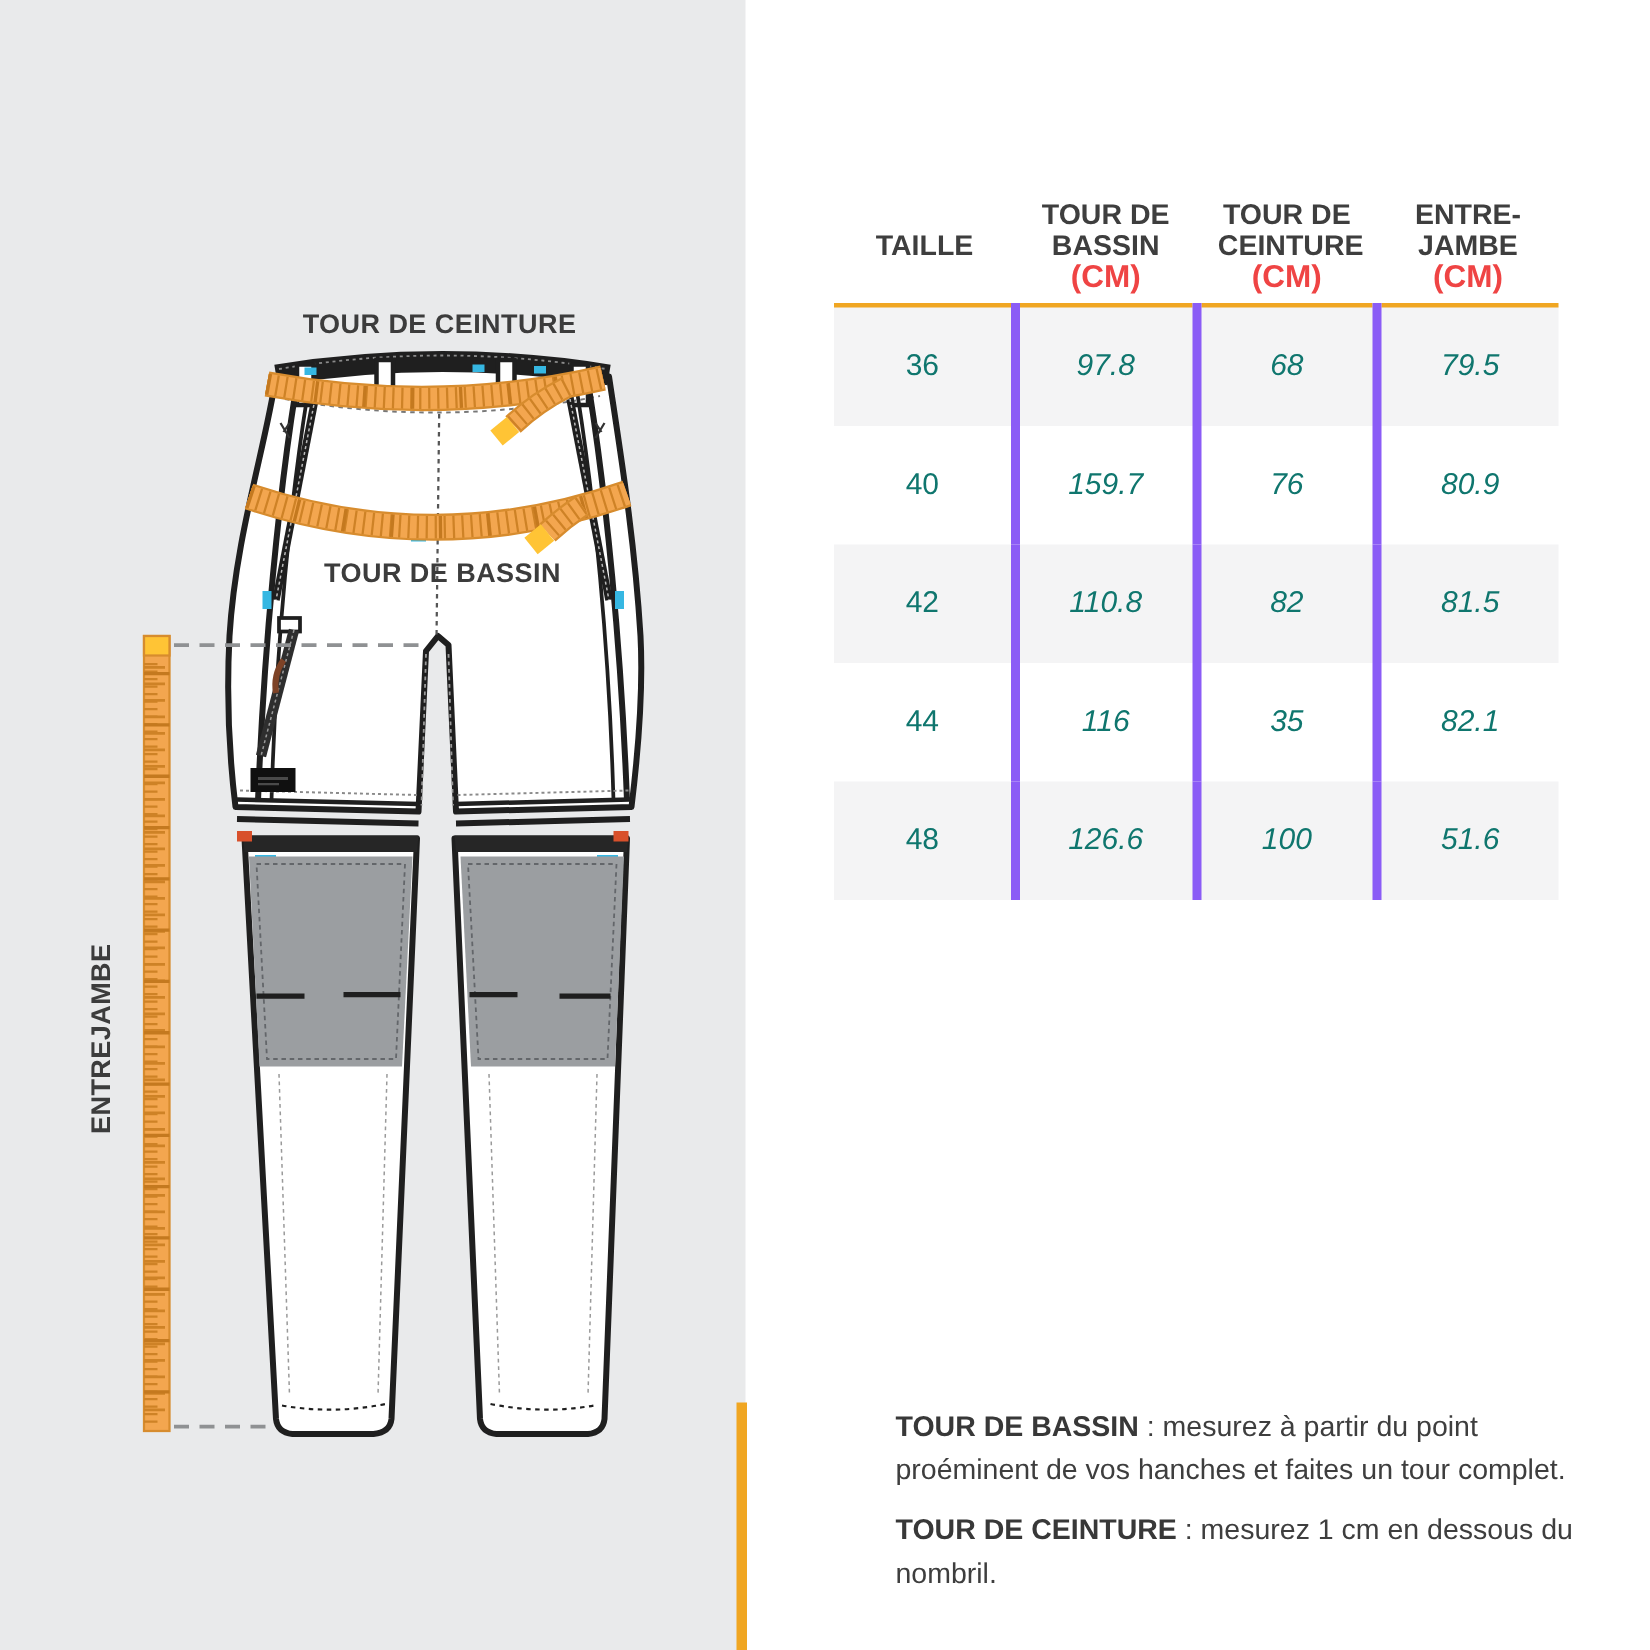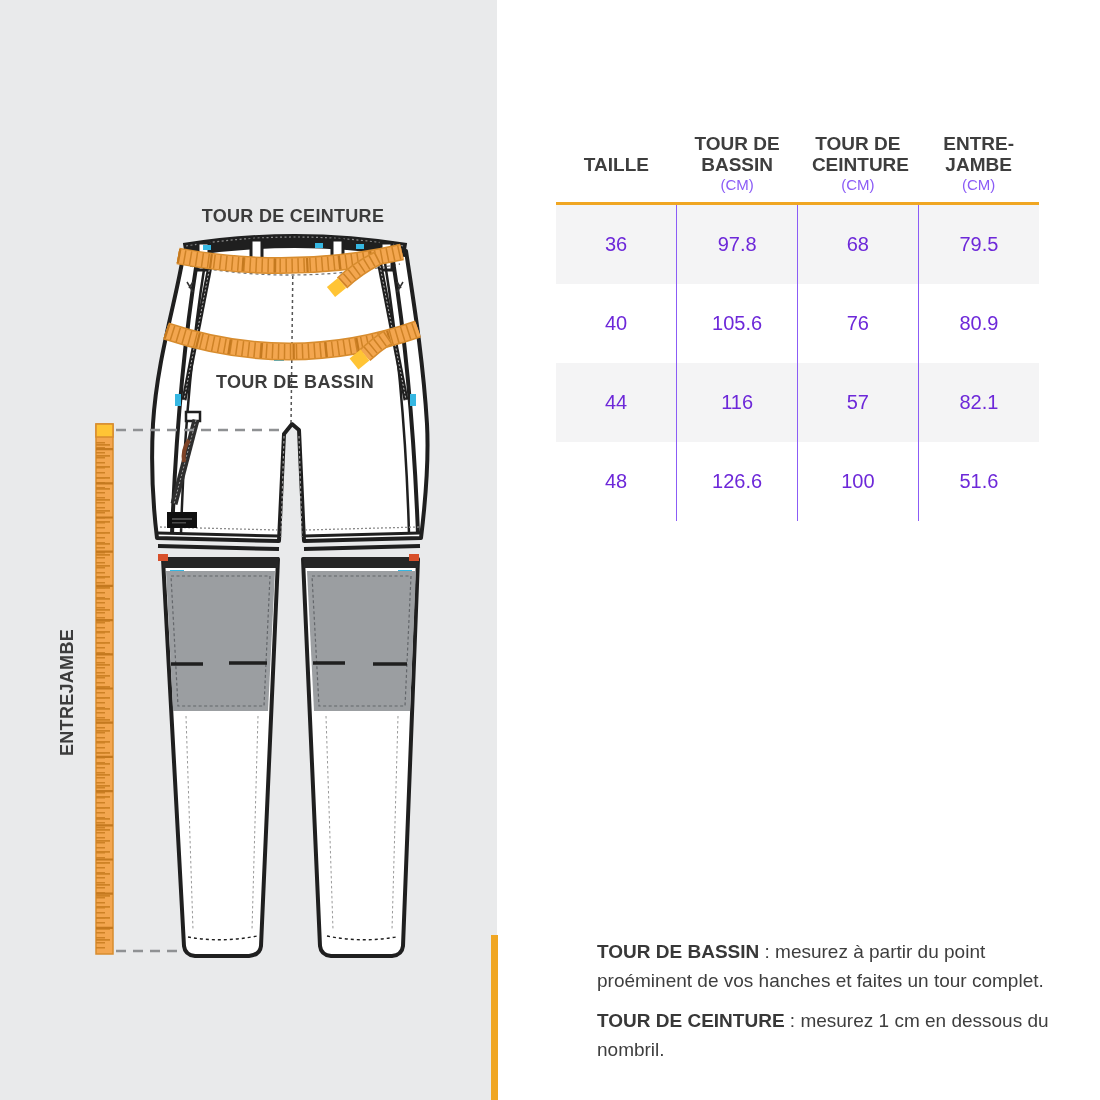--- a/index.html
+++ b/index.html
@@ -32,29 +32,29 @@
   .size-table thead th{
     vertical-align:bottom;padding:0 0 8px 0;
     border-bottom:3px solid #F0A622;
     font-weight:700;
   }
   .h-main{
     font-size:19px;line-height:21px;color:#3E3E3E;
     max-width:92px;margin:0 auto;
   }
   .h-sub{
-    font-size:15px;line-height:19px;min-height:19px;
-    font-weight:400;color:#8b5cf6;
+    font-size:21px;line-height:19px;min-height:19px;
+    font-weight:700;color:#ef4444;
   }
   .size-table tbody td{
     height:77px;text-align:center;vertical-align:middle;
-    font-size:20px;color:#6d28d9;
+    font-size:20px;color:#0f766e;
   }
   .size-table tbody tr:nth-child(odd){background:#F4F4F5;}
-  .size-table tbody td + td{border-left:1px solid #8b5cf6;}
+  .size-table tbody td + td{border-left:6px solid #8b5cf6;font-style:italic;}
   
   .notes-bar{
     position:absolute;left:491px;top:935px;width:7px;height:165px;
     background:#F0A622;
   }
   .notes{position:absolute;left:557px;top:938px;width:478px;margin-left:40px;}
   .notes p{
     margin:0 0 11px 0;font-size:19px;line-height:1.52;color:#3E3E3E;
   }
   .notes strong{font-weight:700;color:#383838;}
@@ -210,28 +210,34 @@
     </thead>
     <tbody>
         <tr>
           <td>36</td>
           <td>97.8</td>
           <td>68</td>
           <td>79.5</td>
         </tr>
         <tr>
           <td>40</td>
-          <td>105.6</td>
+          <td>159.7</td>
           <td>76</td>
           <td>80.9</td>
         </tr>
         <tr>
+          <td>42</td>
+          <td>110.8</td>
+          <td>82</td>
+          <td>81.5</td>
+        </tr>
+        <tr>
           <td>44</td>
           <td>116</td>
-          <td>57</td>
+          <td>35</td>
           <td>82.1</td>
         </tr>
         <tr>
           <td>48</td>
           <td>126.6</td>
           <td>100</td>
           <td>51.6</td>
         </tr>
       </tbody>
   </table>

